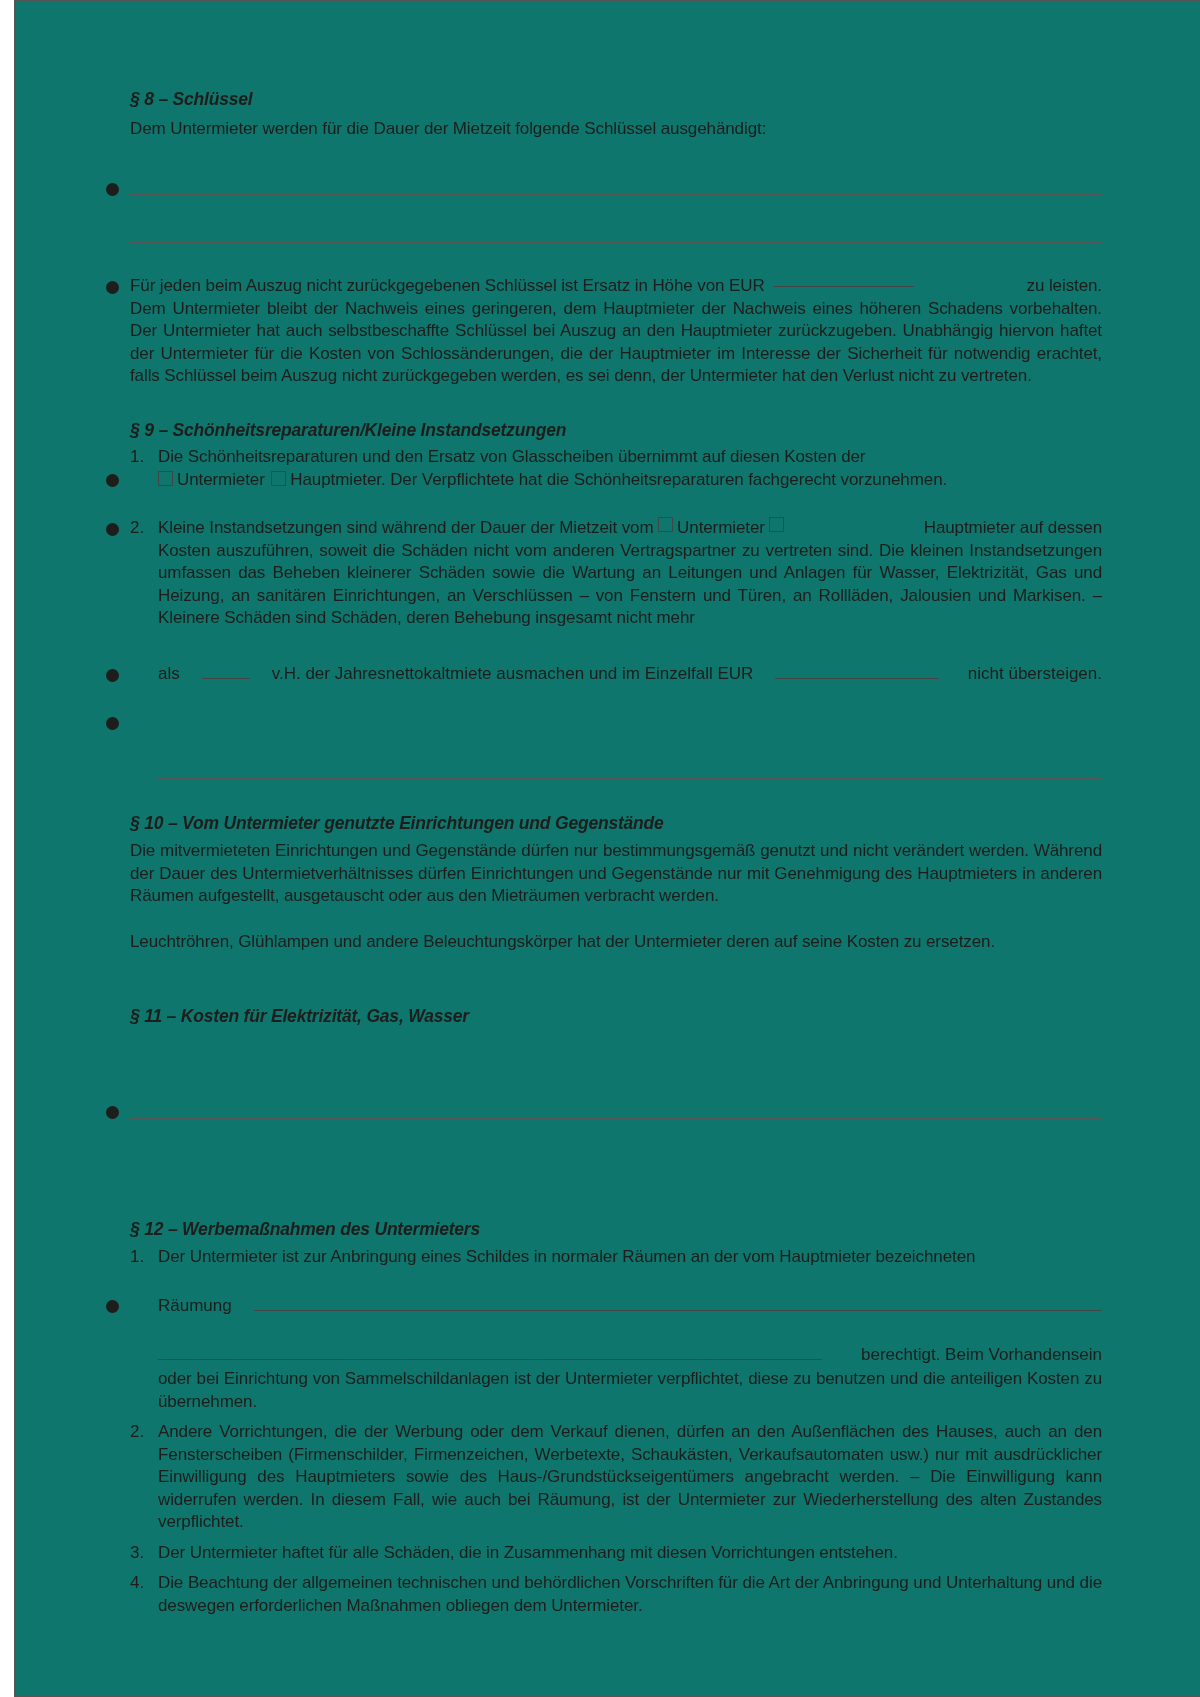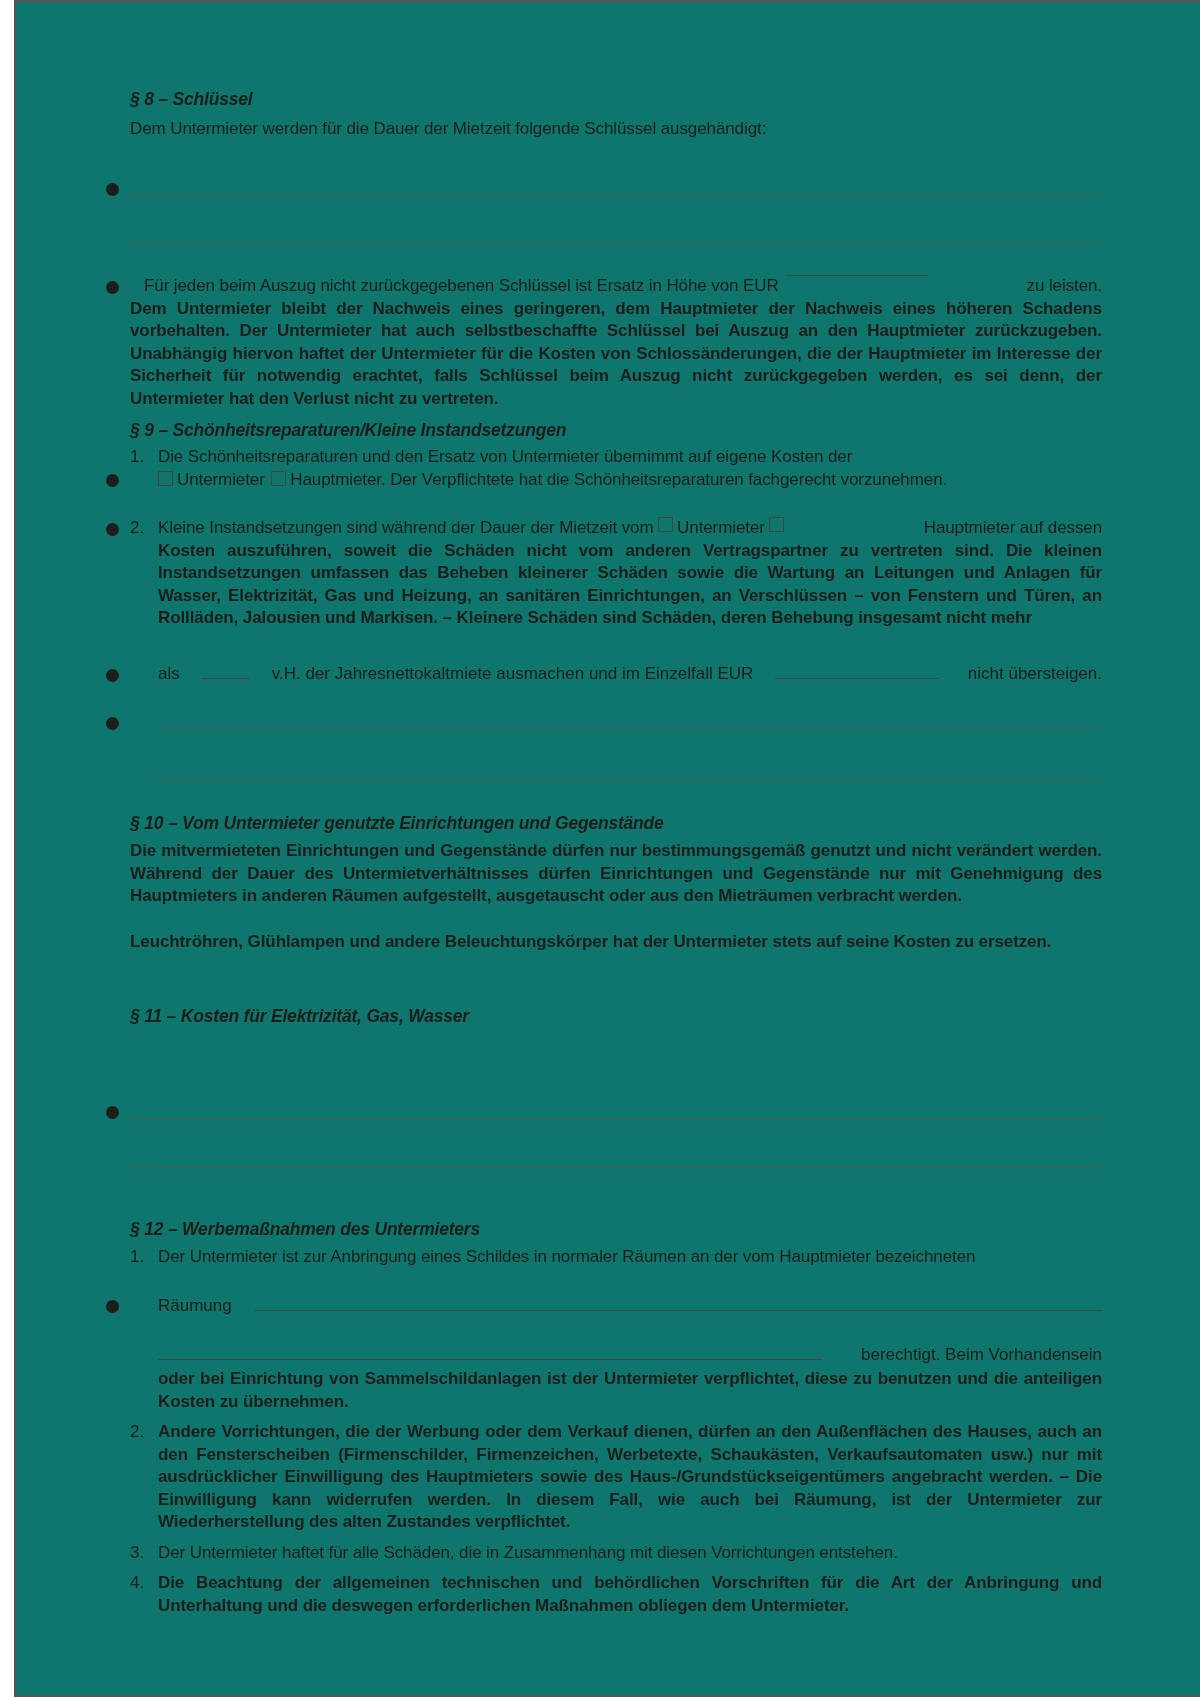--- a/index.html
+++ b/index.html
@@ -7,21 +7,21 @@
       width: 1200px; height: 1697px; position: relative; overflow: hidden;
       font-family: "Liberation Sans", sans-serif; color: #1d1d1b;
     }
     .page {
       position: absolute; left: 14px; top: 0; width: 1196px; height: 1693px;
       border: 2px solid #555555; background: #0f766e;
     }
     .abs { position: absolute; }
     .h { font-weight: bold; font-style: italic; font-size: 17.5px; letter-spacing: -0.2px; white-space: nowrap; }
     .t { font-size: 17px; line-height: 22.6px; letter-spacing: -0.1px; }
-    .just { text-align: justify; font-weight: bold; }
+    .just { text-align: justify; }
     .line { position: absolute; height: 0; border-top: 1.4px solid #555; }
     .bullet { position: absolute; left: 90px; width: 13px; height: 13px; border-radius: 50%; background: #1d1d1b; }
     .num { position: absolute; font-size: 17px; line-height: 22.6px; }
     .cb { display: inline-block; width: 15px; height: 15px; border: 1.2px solid #444; vertical-align: -1px; margin-right: 4px; box-sizing: border-box; }
     .nowrap { white-space: nowrap; }
     .flexline { position: absolute; display: flex; align-items: baseline; font-size: 17px; white-space: nowrap; gap: 16px; }
     .fill { flex: 1; border-bottom: 1.4px solid #444; margin: 0 6px; height: 0; }
   </style>
 </head>
 <body>
@@ -30,31 +30,31 @@
 
   <div class="abs h" style="left:114px; top:87px;">§ 8 – Schlüssel</div>
   <div class="abs t nowrap" style="left:114px; top:116px;">Dem Untermieter werden für die Dauer der Mietzeit folgende Schlüssel ausgehändigt:</div>
 
   <div class="bullet" style="top:181px;"></div>
   <div class="line" style="left:114px; width:971px; top:192px;"><span></span></div>
   <div class="line" style="left:114px; width:971px; top:240px;"><span></span></div>
 
   <div class="bullet" style="top:279px;"></div>
   <div class="abs t" style="left:114px; top:273px; width:972px;">
-    <div style="display:flex; align-items:flex-start; white-space:nowrap;margin-left:14px;">
+    <div style="display:flex; align-items:center; white-space:nowrap;">
       <span>Für jeden beim Auszug nicht zurückgegebenen Schlüssel ist Ersatz in Höhe von EUR</span>
       <span class="fill" style="flex:0 0 141px; margin:0 8px;"><span></span></span>
       <span style="margin-left:auto;">zu leisten.</span>
     </div>
     <div class="just">Dem Untermieter bleibt der Nachweis eines geringeren, dem Hauptmieter der Nachweis eines höheren Schadens vorbehalten. Der Untermieter hat auch selbstbeschaffte Schlüssel bei Auszug an den Hauptmieter zurückzugeben. Unabhängig hiervon haftet der Untermieter für die Kosten von Schlossänderungen, die der Hauptmieter im Interesse der Sicherheit für notwendig erachtet, falls Schlüssel beim Auszug nicht zurückgegeben werden, es sei denn, der Untermieter hat den Verlust nicht zu vertreten.</div>
   </div>
 
   <div class="abs h" style="left:114px; top:418px;">§ 9 – Schönheitsreparaturen/Kleine Instandsetzungen</div>
   <div class="num" style="left:114px; top:444px;">1.</div>
-  <div class="abs t nowrap" style="left:142px; top:444px;">Die Schönheitsreparaturen und den Ersatz von Untermieter übernimmt auf eigene Kosten der</div>
+  <div class="abs t nowrap" style="left:142px; top:444px;">Die Schönheitsreparaturen und den Ersatz von Glasscheiben übernimmt auf diesen Kosten der</div>
   <div class="bullet" style="top:472px;"></div>
   <div class="abs t nowrap" style="left:142px; top:467px;">
     <span class="cb"></span><span>Untermieter</span>
     <span class="cb" style="margin-left:2px;"></span><span>Hauptmieter.</span>
     <span>Der Verpflichtete hat die Schönheitsreparaturen fachgerecht vorzunehmen.</span>
   </div>
 
   <div class="bullet" style="top:521px;"></div>
   <div class="num" style="left:114px; top:515px;">2.</div>
   <div class="abs t" style="left:142px; top:515px; width:944px;">
@@ -72,21 +72,21 @@
     <span class="fill" style="flex:0 0 164px;"><span></span></span>
     <span style="margin-left:auto;">nicht übersteigen.</span>
   </div>
 
   <div class="bullet" style="top:715px;"></div>
   <div class="line" style="left:142px; width:943px; top:727px;"><span></span></div>
   <div class="line" style="left:142px; width:943px; top:776px;"><span></span></div>
 
   <div class="abs h" style="left:114px; top:811px;">§ 10 – Vom Untermieter genutzte Einrichtungen und Gegenstände</div>
   <div class="abs t just" style="left:114px; top:838px; width:972px;">Die mitvermieteten Einrichtungen und Gegenstände dürfen nur bestimmungsgemäß genutzt und nicht verändert werden. Während der Dauer des Untermietverhältnisses dürfen Einrichtungen und Gegenstände nur mit Genehmigung des Hauptmieters in anderen Räumen aufgestellt, ausgetauscht oder aus den Mieträumen verbracht werden.</div>
-  <div class="abs t just" style="left:114px; top:929px; width:972px;">Leuchtröhren, Glühlampen und andere Beleuchtungskörper hat der Untermieter stets auf seine Kosten zu ersetzen.</div>
+  <div class="abs t just" style="left:114px; top:929px; width:972px;">Leuchtröhren, Glühlampen und andere Beleuchtungskörper hat der Untermieter deren auf seine Kosten zu ersetzen.</div>
 
   <div class="abs h" style="left:114px; top:1004px;">§ 11 – Kosten für Elektrizität, Gas, Wasser</div>
   <div class="bullet" style="top:1104px;"></div>
   <div class="line" style="left:114px; width:971px; top:1116px;"><span></span></div>
   <div class="line" style="left:114px; width:971px; top:1165px;"><span></span></div>
 
   <div class="abs h" style="left:114px; top:1217px;">§ 12 – Werbemaßnahmen des Untermieters</div>
   <div class="num" style="left:114px; top:1244px;">1.</div>
   <div class="abs t nowrap" style="left:142px; top:1244px;">Der Untermieter ist zur Anbringung eines Schildes in normaler Räumen an der vom Hauptmieter bezeichneten</div>
 

